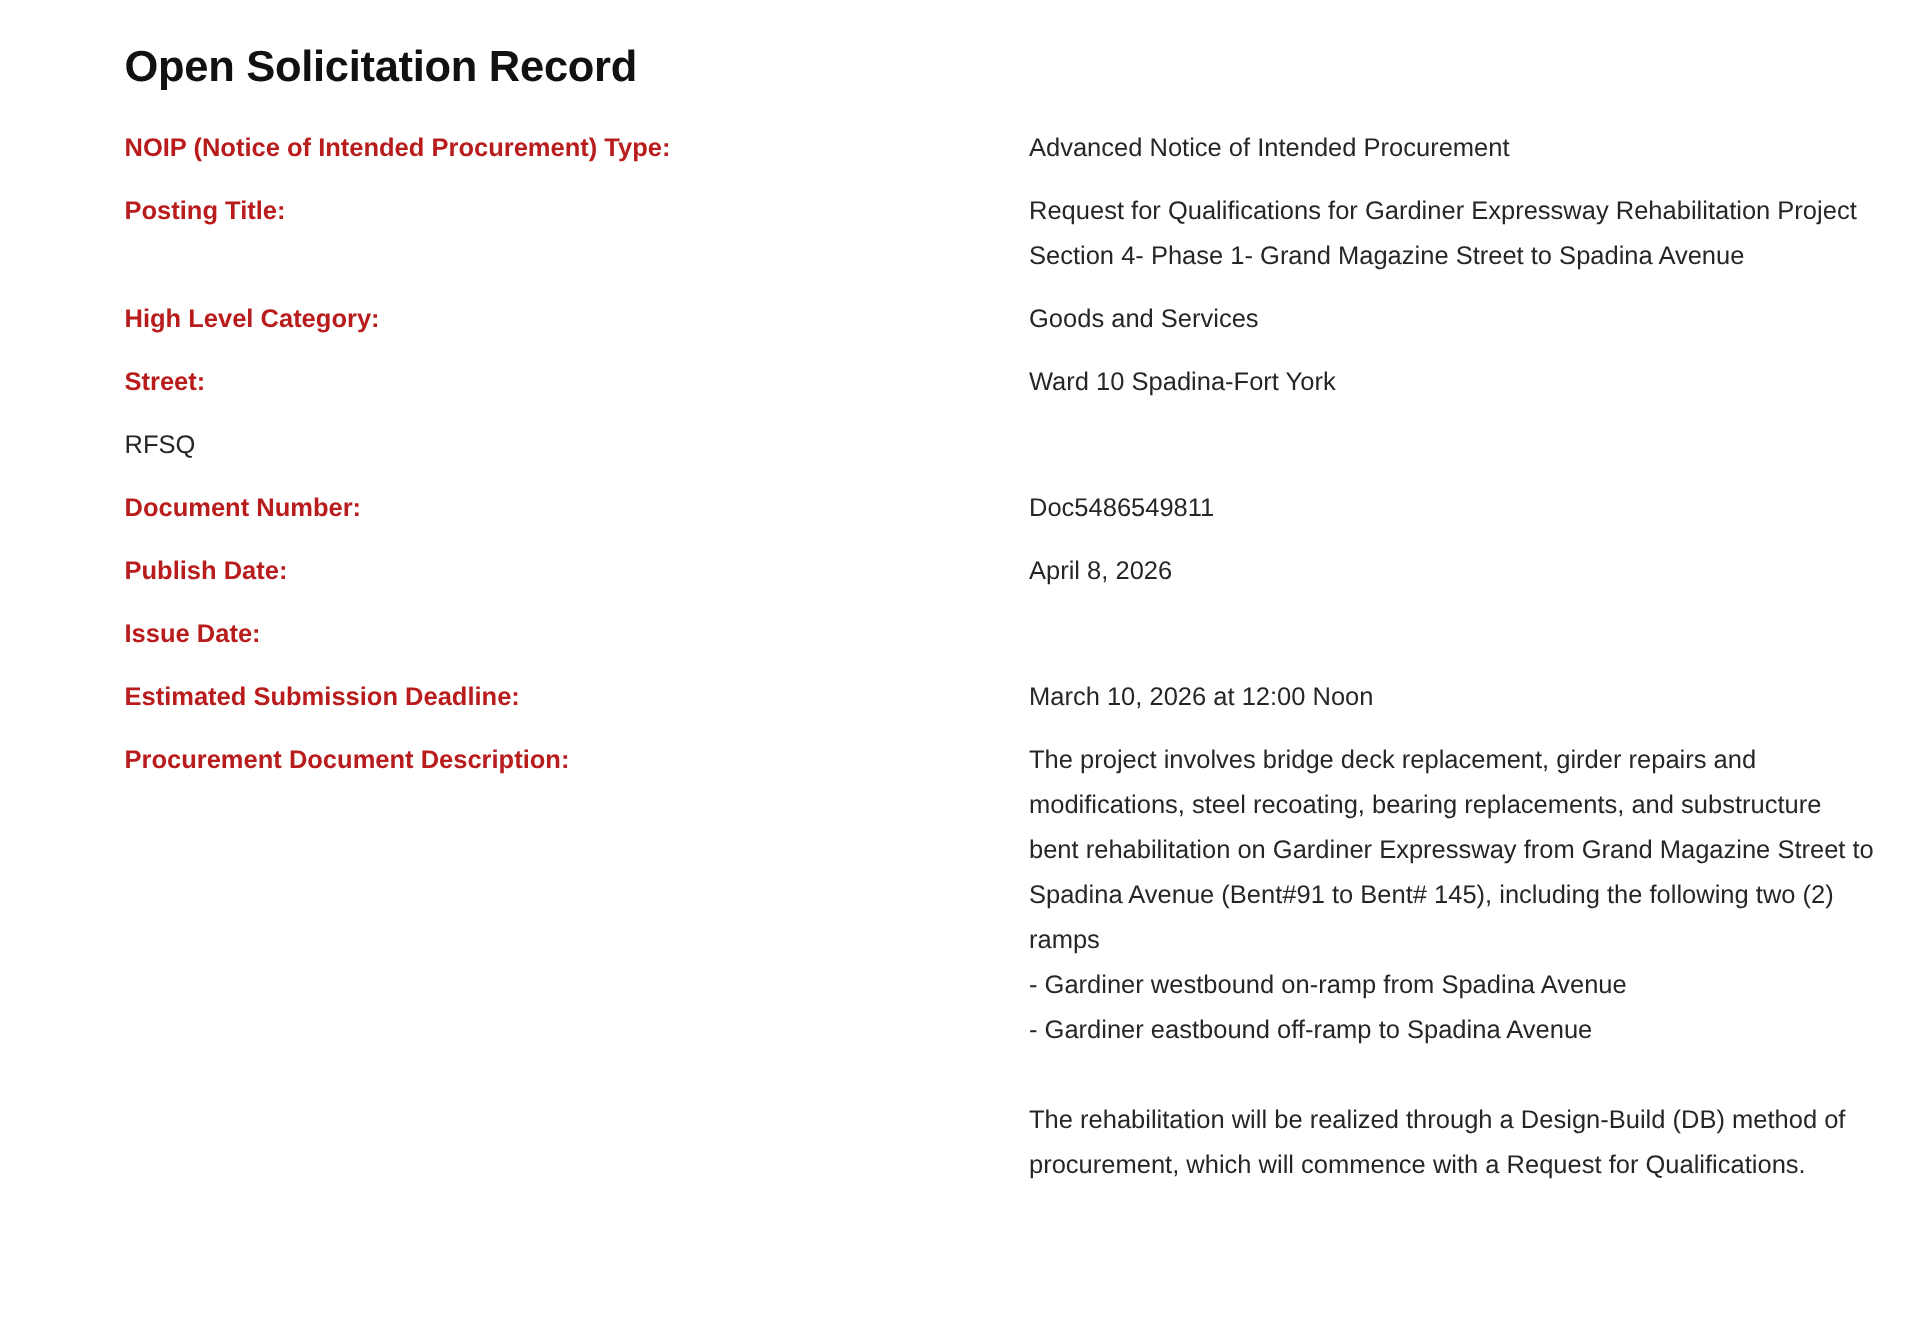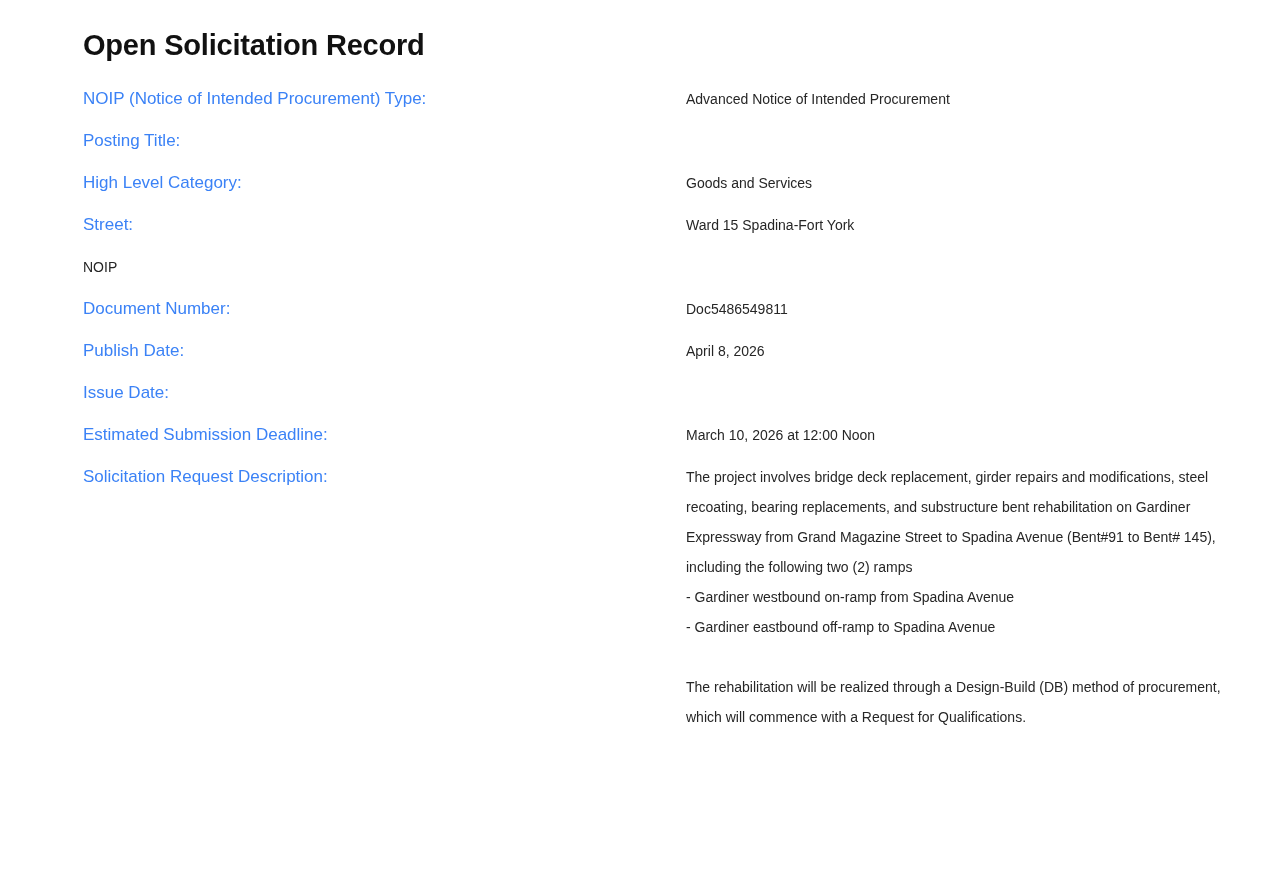--- a/index.html
+++ b/index.html
@@ -24,29 +24,29 @@
     color: #111111;
     margin: 0 0 20px 0;
     letter-spacing: -0.2px;
   }
   .record-grid .field-row {
     display: grid;
     grid-template-columns: 603px 1fr;
     margin-bottom: 12px;
   }
   .field-label {
-    font-weight: 400;
+    font-weight: 700;
     font-size: 17px;
     line-height: 30px;
-    color: #3b82f6;
+    color: #b91c1c;
     padding-right: 20px;
   }
   .field-value {
     font-weight: 400;
-    font-size: 14px;
+    font-size: 17px;
     line-height: 30px;
     color: #262626;
     max-width: 566px;
     white-space: pre-line;
   }
 </style>
 </head>
 <body>
 
 <div class="page">
@@ -55,34 +55,35 @@
 
   <div class="record-grid">
 
     <div class="field-row">
       <div class="field-label">NOIP (Notice of Intended Procurement) Type:</div>
       <div class="field-value">Advanced Notice of Intended Procurement</div>
     </div>
 
     <div class="field-row">
       <div class="field-label">Posting Title:</div>
+      <div class="field-value">Request for Qualifications for Gardiner Expressway Rehabilitation Project Section 4- Phase 1- Grand Magazine Street to Spadina Avenue</div>
     </div>
 
     <div class="field-row">
       <div class="field-label">High Level Category:</div>
       <div class="field-value">Goods and Services</div>
     </div>
 
     <div class="field-row">
       <div class="field-label">Street:</div>
-      <div class="field-value">Ward 15 Spadina-Fort York</div>
+      <div class="field-value">Ward 10 Spadina-Fort York</div>
     </div>
 
     <div class="field-row">
-      <div class="field-value">NOIP</div>
+      <div class="field-value">RFSQ</div>
     </div>
 
     <div class="field-row">
       <div class="field-label">Document Number:</div>
       <div class="field-value">Doc5486549811</div>
     </div>
 
     <div class="field-row">
       <div class="field-label">Publish Date:</div>
       <div class="field-value">April 8, 2026</div>
@@ -91,21 +92,21 @@
     <div class="field-row">
       <div class="field-label">Issue Date:</div>
     </div>
 
     <div class="field-row">
       <div class="field-label">Estimated Submission Deadline:</div>
       <div class="field-value">March 10, 2026 at 12:00 Noon</div>
     </div>
 
     <div class="field-row">
-      <div class="field-label">Solicitation Request Description:</div>
+      <div class="field-label">Procurement Document Description:</div>
       <div class="field-value">The project involves bridge deck replacement, girder repairs and modifications, steel recoating, bearing replacements, and substructure bent rehabilitation on Gardiner Expressway from Grand Magazine Street to Spadina Avenue (Bent#91 to Bent# 145), including the following two (2) ramps
 - Gardiner westbound on-ramp from Spadina Avenue
 - Gardiner eastbound off-ramp to Spadina Avenue
 
 The rehabilitation will be realized through a Design-Build (DB) method of procurement, which will commence with a Request for Qualifications.</div>
     </div>
 
   </div>
 </div>
 

